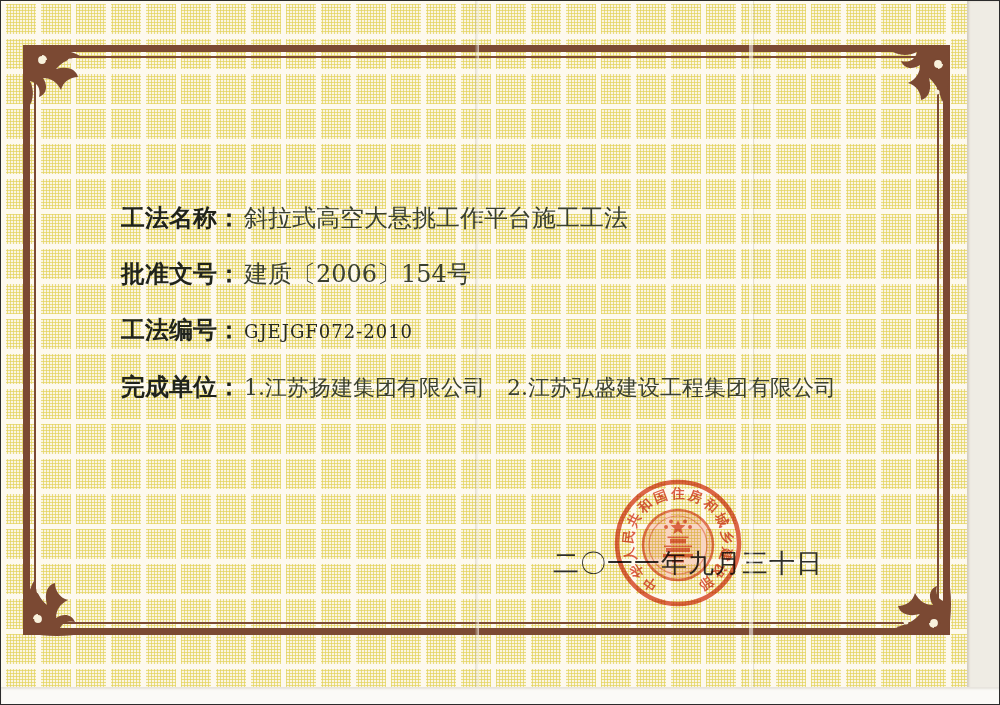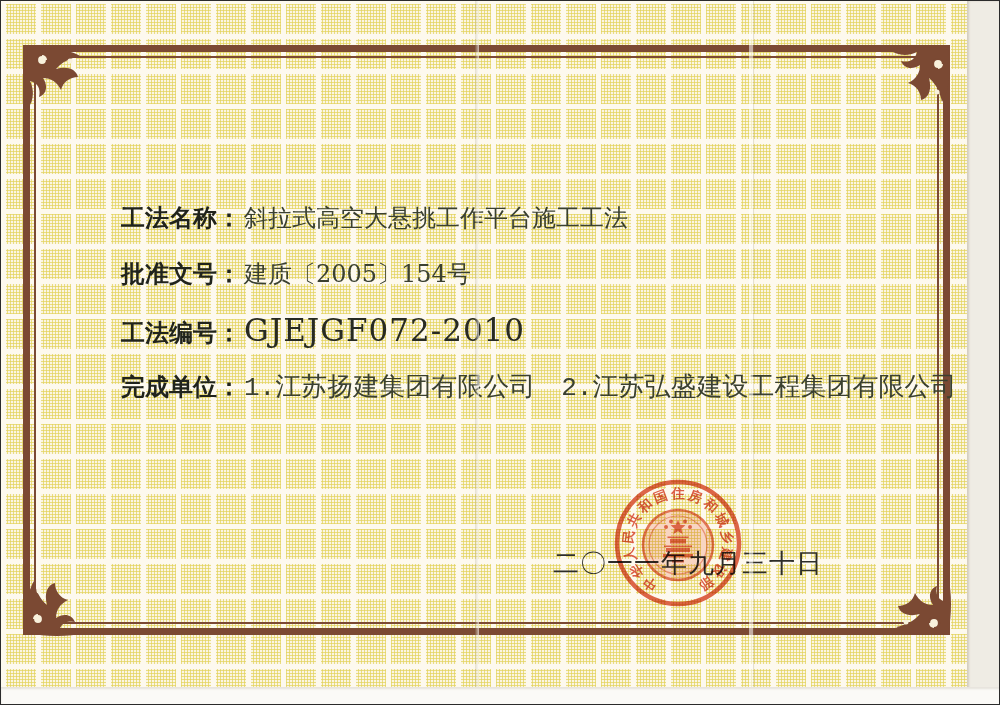--- a/index.html
+++ b/index.html
@@ -38,22 +38,22 @@
     text-align:center;font-size:52px;font-weight:bold;
     letter-spacing:20px;text-indent:20px;color:#2c2e25;
   }
   .field{
     position:absolute;left:120px;white-space:nowrap;
     font-size:24px;line-height:32px;color:#3a4030;
   }
   .field .lbl{font-weight:bold;color:#20231c;}
   .field .val{margin-left:3px;}
   .f1{top:201px;} .f2{top:257px;} .f3{top:313px;} .f4{top:370px;} .f5{top:429px;}
-  .f3 .val{font-size:31px;letter-spacing:1px;color:#272a22;}
-  .f4 .val,.f5 .val{font-size:26px;font-family:Liberation Mono, monospace;}
+  .f3 .val{font-size:18px;letter-spacing:1px;color:#272a22;}
+  .f4 .val,.f5 .val{font-size:22px;}
   .date{
     position:absolute;left:552px;top:545px;
     font-size:26px;letter-spacing:1px;color:#2d2d28;white-space:nowrap;
   }
   
   .seal{
     position:absolute;left:602px;top:467px;width:150px;height:150px;
     mix-blend-mode:multiply;opacity:0.95;
   }
   .seal-arc-char{
@@ -102,21 +102,21 @@
     </svg>
   <svg class="corner bl" viewBox="0 0 64 64">
       <use href="#flourish"></use>
     </svg>
 
 
   <div class="field f1">
     <span class="lbl">工法名称：</span><span class="val">斜拉式高空大悬挑工作平台施工工法</span>
   </div>
   <div class="field f2">
-    <span class="lbl">批准文号：</span><span class="val">建质〔2005〕154号</span>
+    <span class="lbl">批准文号：</span><span class="val">建质〔2006〕154号</span>
   </div>
   <div class="field f3">
     <span class="lbl">工法编号：</span><span class="val">GJEJGF072-2010</span>
   </div>
   <div class="field f4">
     <span class="lbl">完成单位：</span><span class="val">1.江苏扬建集团有限公司　2.江苏弘盛建设工程集团有限公司</span>
   </div>
 
   <div class="date">二〇一一年九月三十日</div>
 

